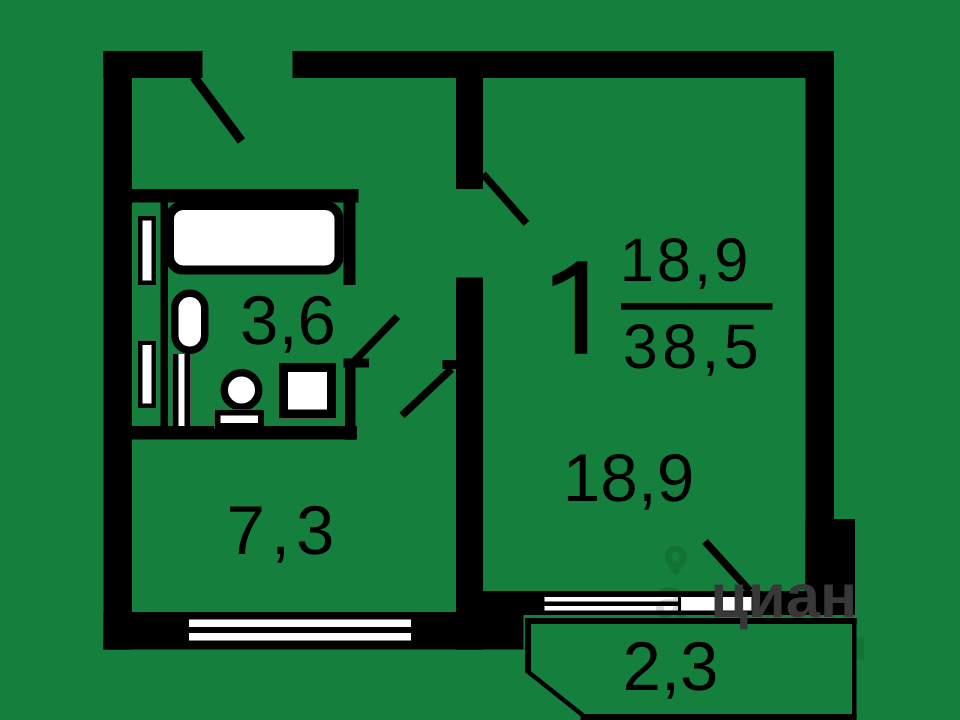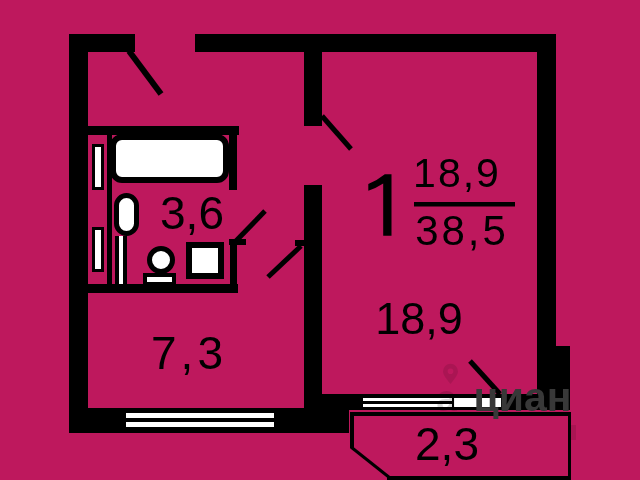--- a/index.html
+++ b/index.html
@@ -1,16 +1,16 @@
 <!DOCTYPE html>
 <html><head>
 <meta charset="utf-8">
 <style>
   html,body{margin:0;padding:0;background:#fff}
-  #plan{position:relative;width:640px;height:480px;background:#be185d;overflow:hidden;font-family:"Liberation Sans",sans-serif}
+  #plan{position:relative;width:640px;height:480px;background:#15803d;overflow:hidden;font-family:"Liberation Sans",sans-serif}
   .w{position:absolute;background:#000}
   .wh{position:absolute;background:#fff}
 </style>
 </head>
 <body>
 <div id="plan">
 
   <div style="position:absolute;left:88px;top:52px;width:216px;height:193px"></div>
 
   <div style="position:absolute;left:88px;top:135px;width:141px;height:149px"></div>

